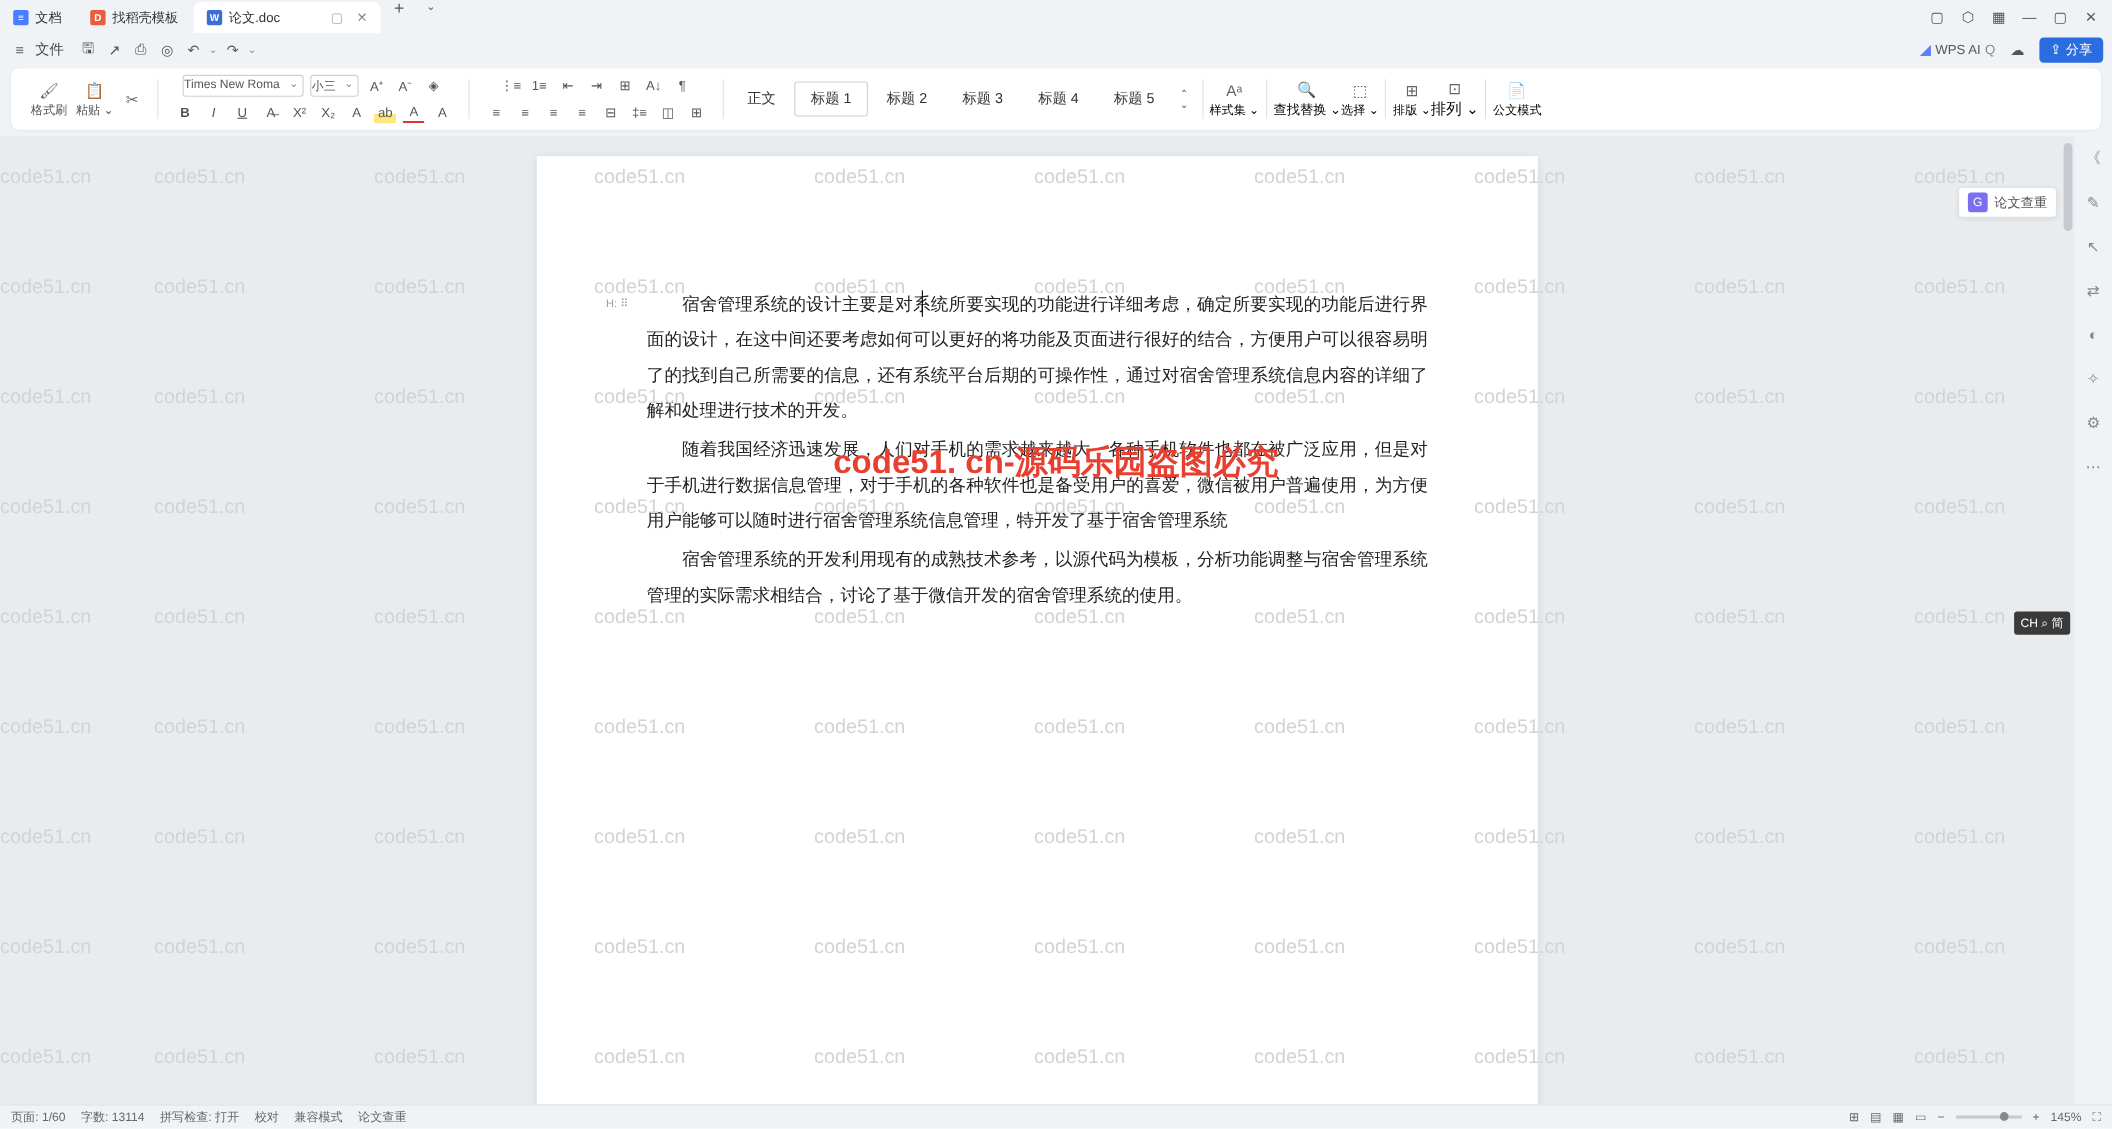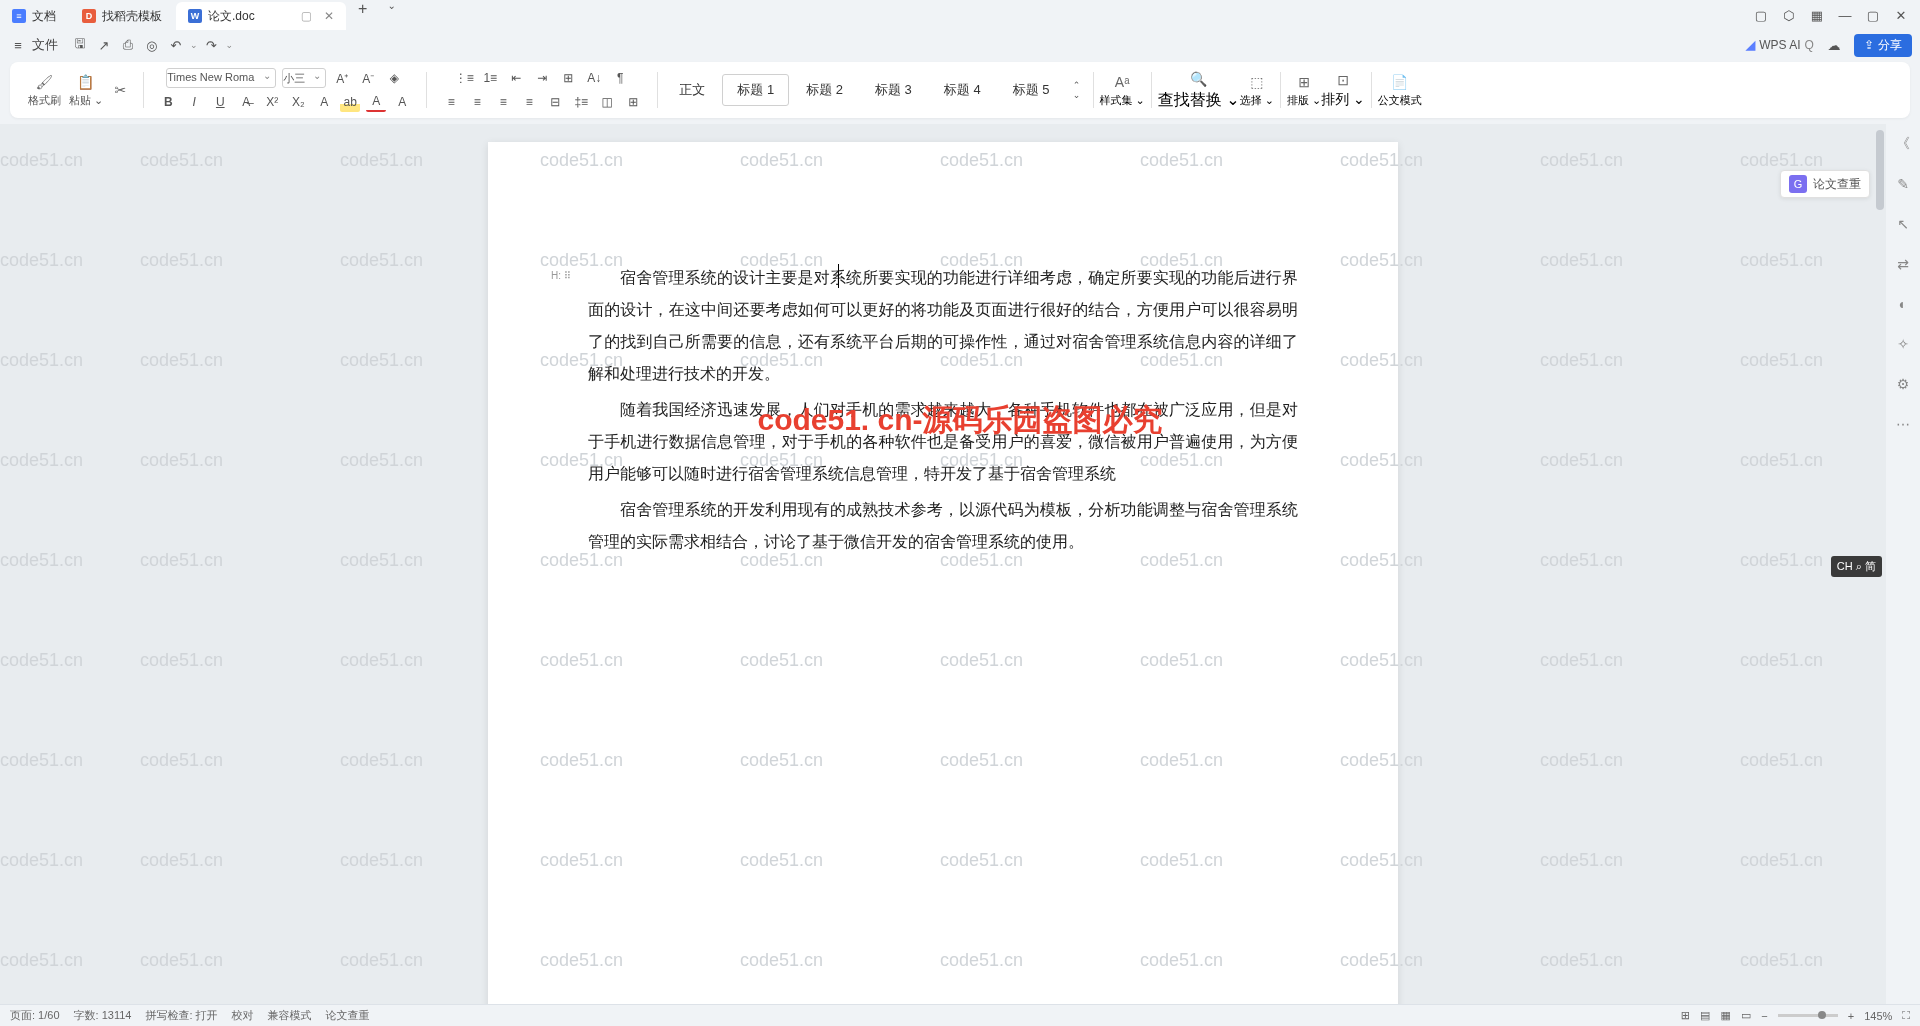--- a/index.html
+++ b/index.html
@@ -207,21 +207,21 @@
     <span class="fmt-btn" style="flex-direction:column;font-size:9px;">⌃<br>⌄</span>
   </div>
   <div class="rib-sep"></div>
   <div class="rib-btn">
     <span class="rib-icon">Aᵃ</span>
     <span style="font-size:11px;"><span>样式集</span> ⌄</span>
   </div>
   <div class="rib-sep"></div>
   <div class="rib-btn">
     <span class="rib-icon">🔍</span>
-    <span style="font-size:16px;"><span>查找替换</span> ⌄</span>
+    <span style="font-size:12px;"><span>查找替换</span> ⌄</span>
   </div>
   <div class="rib-btn">
     <span class="rib-icon">⬚</span>
     <span style="font-size:11px;"><span>选择</span> ⌄</span>
   </div>
   <div class="rib-sep"></div>
   <div class="rib-btn">
     <span class="rib-icon">⊞</span>
     <span style="font-size:11px;"><span>排版</span> ⌄</span>
   </div>

